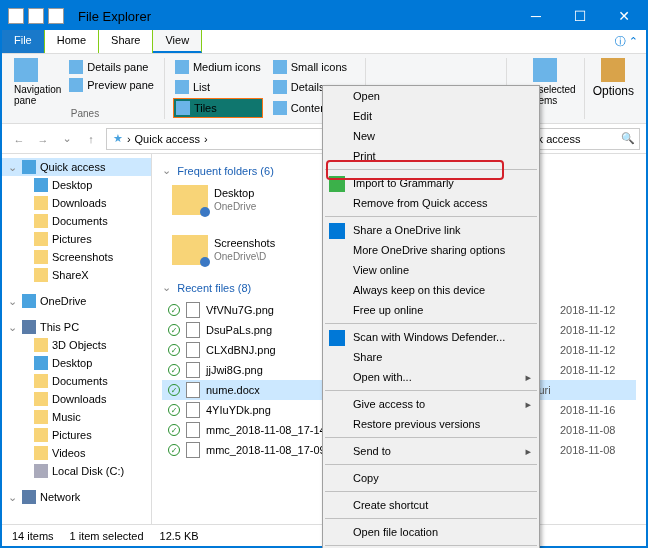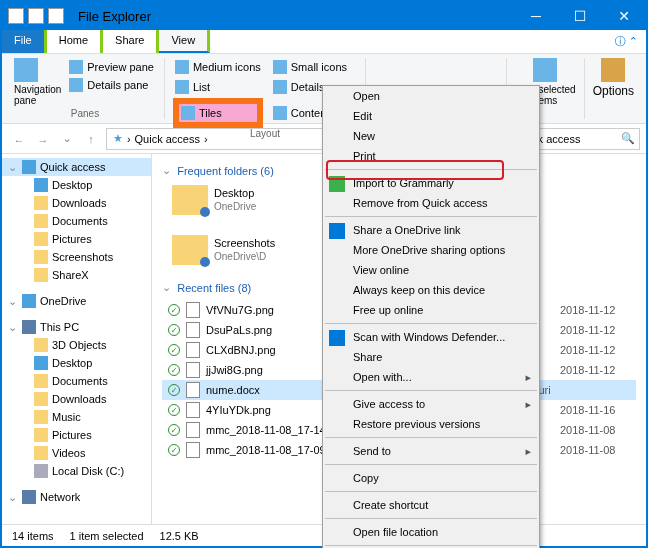--- a/index.html
+++ b/index.html
@@ -5,30 +5,30 @@
 *{box-sizing:border-box;margin:0;padding:0;font-family:"Segoe UI",Arial,sans-serif;font-size:11px;color:#000;}
 body{background:#0078d7;width:648px;height:548px;overflow:hidden;}
 .window{background:#fff;width:644px;height:544px;margin:2px;display:flex;flex-direction:column;}
 .titlebar{height:28px;background:#0078d7;display:flex;align-items:center;color:#fff;}
 .titlebar .ticons{display:flex;gap:4px;padding:0 6px;}
 .titlebar .ticons .ic{width:16px;height:16px;background:#fff;border:1px solid #999;}
 .titlebar .title{flex:1;padding-left:8px;font-size:13px;}
 .titlebar .ctl{display:flex;}
 .titlebar .ctl div{width:44px;height:28px;display:flex;align-items:center;justify-content:center;color:#fff;font-size:14px;}
 .tabs{height:24px;background:#fff;display:flex;border-bottom:1px solid #ddd;}
-.tabs .tab{padding:4px 12px;border-right:3px solid #84cc16;}
+.tabs .tab{padding:4px 12px;border-right:1px solid #84cc16;}
 .tabs .file{background:#1979ca;color:#fff;}
 .tabs .help{margin-left:auto;padding:4px 8px;color:#0078d7;}
 .ribbon{height:70px;background:#f5f6f7;border-bottom:1px solid #ddd;display:flex;padding:4px;}
 .rgroup{border-right:1px solid #ddd;padding:0 8px;display:flex;flex-direction:column;justify-content:space-between;}
 .rgroup .lbl{text-align:center;color:#666;font-size:10px;}
 .rbtn{display:flex;align-items:center;gap:4px;padding:2px;}
 .ric{width:14px;height:14px;background:#6bb4e8;display:inline-block;}
 .layout-grid{display:grid;grid-template-columns:auto auto auto;gap:2px 8px;}
-.layout-grid .sel{background:#f9a8d4;border:6px solid #f97316;}
+.layout-grid .sel{background:#0f766e;border:1px solid #f97316;}
 .addr{height:30px;display:flex;align-items:center;padding:2px 6px;gap:4px;border-bottom:1px solid #ddd;}
 .addr .nav{display:flex;gap:2px;}
 .addr .nav span{width:22px;height:22px;display:flex;align-items:center;justify-content:center;color:#888;}
 .addr .path{flex:1;border:1px solid #ccc;height:22px;display:flex;align-items:center;padding:0 6px;gap:4px;}
 .addr .search{width:130px;border:1px solid #ccc;height:22px;display:flex;align-items:center;padding:0 4px;color:#888;}
 .body{flex:1;display:flex;overflow:hidden;}
 .tree{width:150px;border-right:1px solid #ddd;overflow-y:auto;padding:4px 0;}
 .tree .node{padding:2px 4px 2px 18px;display:flex;align-items:center;gap:4px;white-space:nowrap;}
 .tree .node.sel{background:#cce8ff;}
 .tree .node.top{padding-left:6px;}
@@ -92,25 +92,25 @@
   <div class="rgroup">
    <div style="display:flex;gap:6px;">
     <div style="text-align:left">
      <div class="ric" style="width:24px;height:24px"></div>
      <div style="white-space:pre-line;font-size:10px">Navigation
 pane</div>
     </div>
     <div>
      <div class="rbtn">
               <span class="ric"></span>
-              <span>Preview pane</span>
+              <span>Details pane</span>
             </div>
      <div class="rbtn">
               <span class="ric"></span>
-              <span>Details pane</span>
+              <span>Preview pane</span>
             </div>
     </div>
    </div>
    <div class="lbl">Panes</div>
   </div>
   <div class="rgroup">
    <div class="layout-grid">
     <div class="rbtn">
             <span class="ric"></span>
             <span>Medium icons</span>
@@ -131,21 +131,20 @@
     <div></div>
     <div class="rbtn sel">
             <span class="ric"></span>
             <span>Tiles</span>
           </div>
     <div class="rbtn">
             <span class="ric"></span>
             <span>Content</span>
           </div>
    </div>
-   <div class="lbl">Layout</div>
   </div>
   <div style="flex:1"></div>
   <div class="rgroup" style="border-left:1px solid #ddd">
    <div style="text-align:center">
     <div class="ric" style="width:24px;height:24px;margin:0 auto"></div>
     <div style="white-space:pre-line;font-size:10px">Hide selected
 items</div>
    </div>
   </div>
   <div class="rgroup" style="border-right:none">

